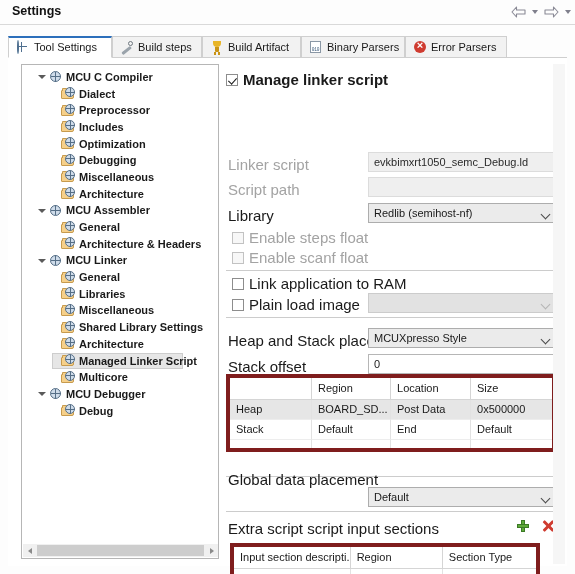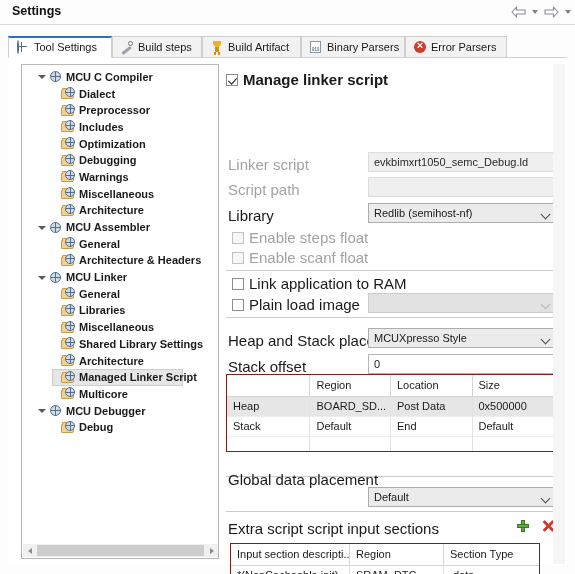--- a/index.html
+++ b/index.html
@@ -230,21 +230,21 @@
     transform:rotate(45deg);
   }
   .combo.dis{ background:#e2e2e2; border-color:#cccccc; }
   .combo.dis:after{ border-color:#b4b4b4; }
 
   .sep{ position:absolute; height:1px; background:#cccccc; }
 
   
   .tbl{
     position:absolute; box-sizing:border-box;
-    border:1px solid #7f1d1d; background:#ffffff; overflow:hidden;
+    border:4px solid #7f1d1d; background:#ffffff; overflow:hidden;
   }
   .thead{ display:flex; height:22px; background:#ffffff; }
   .thead .th{
     box-sizing:border-box; height:22px; line-height:21px;
     border-right:1px solid #d5d5d5; border-bottom:1px solid #d5d5d5;
     padding:0 6px; font-size:11px; color:#1a1a1a;
     white-space:nowrap; overflow:hidden;
   }
   .tr{ display:flex; height:20px; }
   .tr.hl{ background:#e6e6e6; }
@@ -368,27 +368,20 @@
               <span class="gsm"></span>
             </span>
           <span class="tlabel">Optimization</span>
         </div>
         <div class="trow" style="padding-left:39px;">
           <span class="ticon">
               <span class="folder"></span>
               <span class="gsm"></span>
             </span>
           <span class="tlabel">Debugging</span>
-        </div>
-        <div class="trow" style="padding-left:39px;">
-          <span class="ticon">
-              <span class="folder"></span>
-              <span class="gsm"></span>
-            </span>
-          <span class="tlabel">Warnings</span>
         </div>
         <div class="trow" style="padding-left:39px;">
           <span class="ticon">
               <span class="folder"></span>
               <span class="gsm"></span>
             </span>
           <span class="tlabel">Miscellaneous</span>
         </div>
         <div class="trow" style="padding-left:39px;">
           <span class="ticon">

